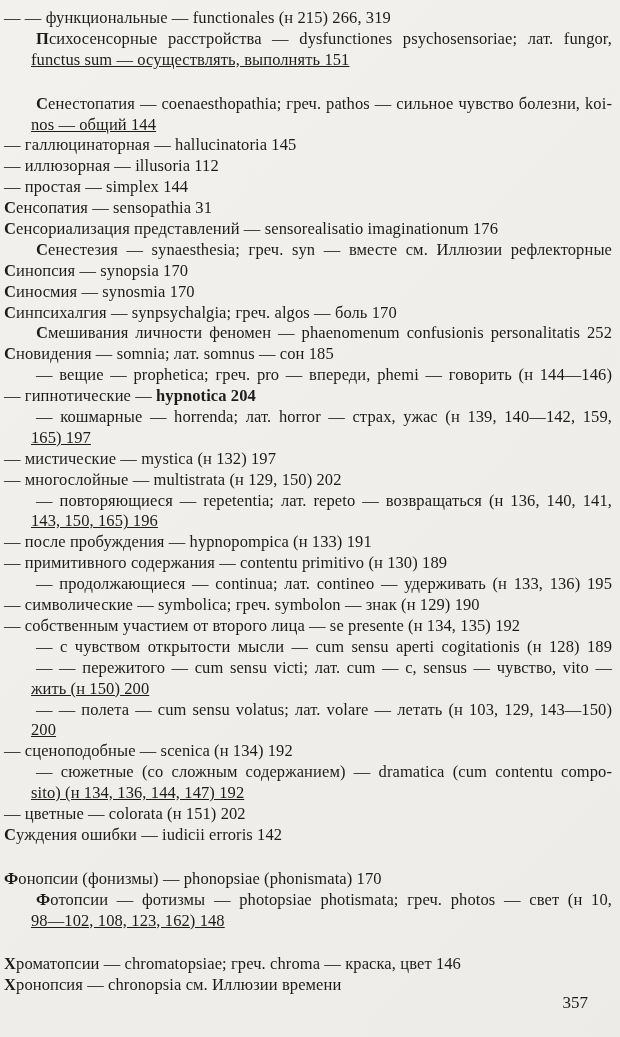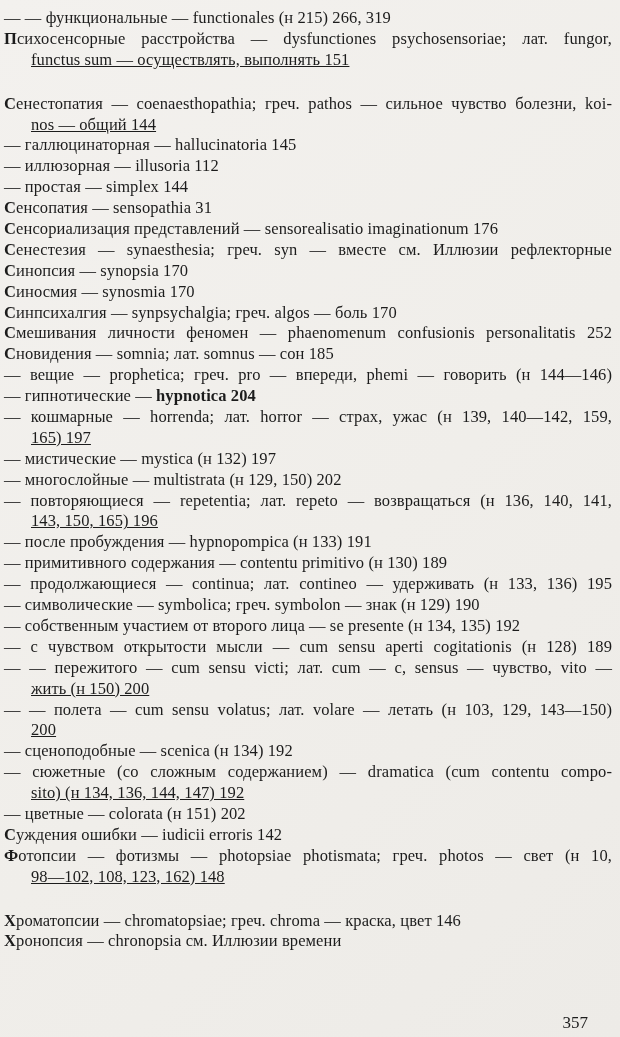--- a/index.html
+++ b/index.html
@@ -27,35 +27,36 @@
     font-size: 16.5px;
     line-height: 20.9px;
     height: 20.9px;
     white-space: nowrap;
     letter-spacing: 0.1px;
   }
   .line.justify {
     white-space: normal;
     text-align: justify;
     text-align-last: justify;
+    margin-left: 32px;
     -moz-text-align-last: justify;
   }
   .line.indent {
     padding-left: 27px;
     text-decoration: underline;
   }
   .line.gap {
     margin-top: 23px;
   }
   .seg.bold { font-weight: 700; }
   .seg.italic { }
   .page-number {
     position: absolute;
     right: 32px;
-    bottom: 4px;
+    bottom: 24px;
     font-size: 17px;
     font-family: "Liberation Serif", "DejaVu Serif", serif;
     color: #1c1c1c;
   }
 </style>
 </head>
 <body>
 
 <div class="page">
   <div class="text-block">
@@ -91,19 +92,20 @@
       <div class="line justify"><span class="seg">— с чувством открытости мысли — cum sensu aperti cogitationis (н 128) 189</span></div>
       <div class="line justify"><span class="seg">— — пережитого — cum sensu victi; лат. cum — с, sensus — чувство, vito —</span></div>
       <div class="line indent"><span class="seg">жить (н 150) 200</span></div>
       <div class="line justify"><span class="seg">— — полета — cum sensu volatus; лат. volare — летать (н 103, 129, 143—150)</span></div>
       <div class="line indent"><span class="seg">200</span></div>
       <div class="line"><span class="seg">— сценоподобные — scenica (н 134) 192</span></div>
       <div class="line justify"><span class="seg">— сюжетные (со сложным содержанием) — dramatica (cum contentu compo-</span></div>
       <div class="line indent"><span class="seg">sito) (н 134, 136, 144, 147) 192</span></div>
       <div class="line"><span class="seg">— цветные — colorata (н 151) 202</span></div>
       <div class="line"><span class="seg bold">С</span><span class="seg">уждения ошибки — iudicii erroris 142</span></div>
+      <div class="line gap"><span class="seg bold">Ф</span><span class="seg">онопсии (фонизмы) — phonopsiae (phonismata) 170</span></div>
       <div class="line justify"><span class="seg bold">Ф</span><span class="seg">отопсии — фотизмы — photopsiae photismata;  греч. photos — свет (н 10,</span></div>
       <div class="line indent"><span class="seg">98—102, 108, 123, 162) 148</span></div>
       <div class="line gap"><span class="seg bold">Х</span><span class="seg">роматопсии — chromatopsiae; греч. chroma — краска, цвет 146</span></div>
       <div class="line"><span class="seg bold">Х</span><span class="seg">ронопсия — chronopsia см. </span><span class="seg italic">Иллюзии времени</span></div>
     </div>
   <div class="page-number">357</div>
 </div>
 
 </body></html>

